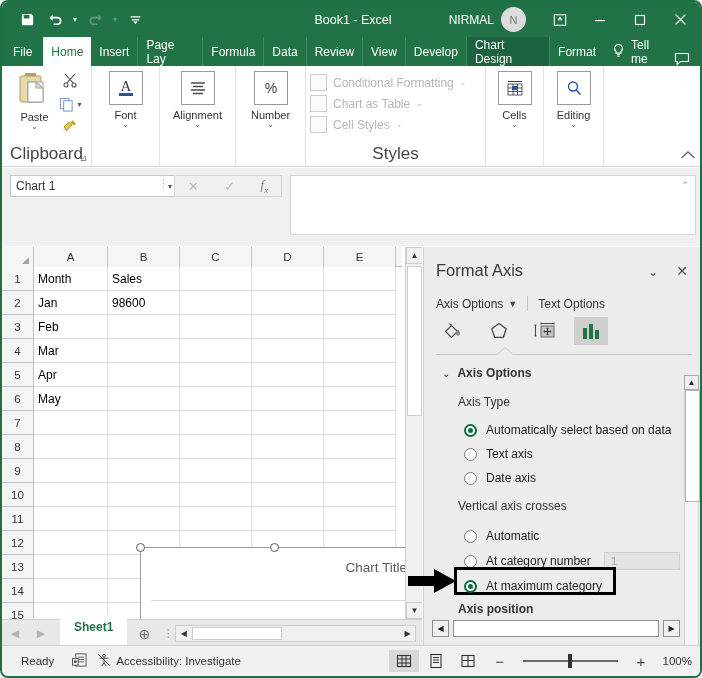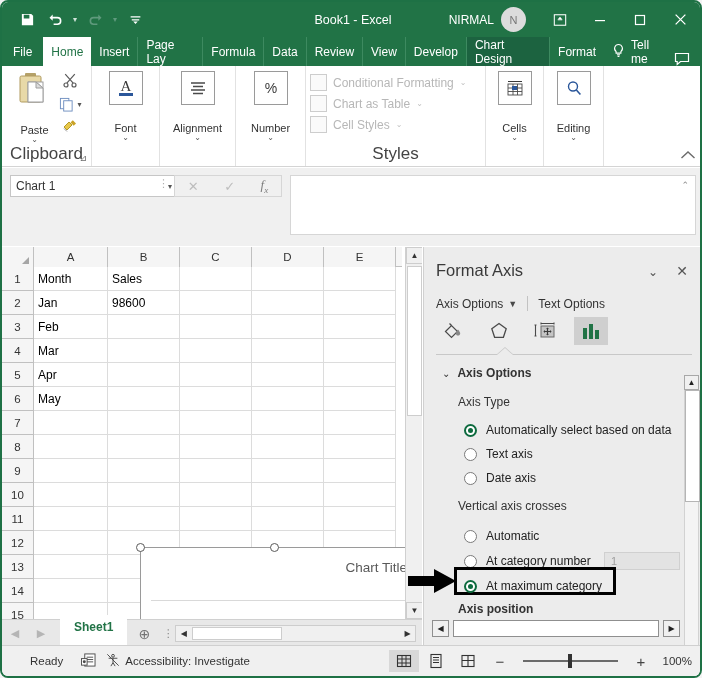--- a/index.html
+++ b/index.html
@@ -78,21 +78,21 @@
     background:#ffffff; border-bottom:1px solid #d4d4d4;
     display:flex; align-items:stretch;
   }
   .rgroup { position:relative; display:flex; flex-direction:column; align-items:center;
             border-right:1px solid #e2e2e2; padding:3px 4px 0 4px; }
   .rgroup-label { position:absolute; bottom:2px; left:0; right:0; text-align:center;
                   font-size:17px; color:#444; }
   .rgroup-inner { display:flex; align-items:flex-start; height:74px; }
 
   .bigbtn { display:flex; flex-direction:column; align-items:center; width:52px; padding-top:2px; }
-  .bigbtn .lbl { font-size:11px; color:#333; margin-top:17px;text-align:right; }
+  .bigbtn .lbl { font-size:11px; color:#333; margin-top:4px;text-align:right; }
   .bigbtn .carr { font-size:8px; color:#555; line-height:8px; }
   .iconbox {
     width:34px; height:34px; border:1px solid #9a9a9a; background:#fff;
     display:flex; align-items:center; justify-content:center;
   }
   .smallstack { display:flex; flex-direction:column; align-items:center; justify-content:flex-start;
                 padding-top:3px; gap:6px; }
   .smalli { font-size:14px; color:#5a5a5a; }
 
   .styles-rows { display:flex; flex-direction:column; gap:4px; padding-top:5px; }
@@ -175,21 +175,21 @@
   .hscroll { position:relative; flex:1; height:17px; margin-right:6px; background:#f0f0f0;
              border:1px solid #cdcdcd; display:flex; align-items:center; }
   .hs-left,.hs-right { width:15px; height:15px; display:flex; align-items:center; justify-content:center;
                        font-size:8px; color:#333; background:#f0f0f0; }
   .hs-thumb { width:90px; height:13px; background:#fff; border:1px solid #cdcdcd; margin-left:1px; }
 
   
   .statusbar { position:absolute; left:0; bottom:0; width:702px; height:31px;
                background:#f0f0f0; border-top:1px solid #d0d0d0;
                display:flex; align-items:center; font-size:11.5px; color:#333; }
-  .sb-ready { padding-left:28px;text-align:center; }
+  .sb-ready { padding-left:19px;text-align:center; }
   .sb-ico { margin-left:18px; font-size:12px; color:#444; }
   .sb-acc { margin-left:10px; display:flex; align-items:center; gap:5px; }
   .sb-right { margin-left:auto; display:flex; align-items:center; padding-right:12px; gap:2px; }
   .viewbtn { width:30px; height:22px; display:flex; align-items:center; justify-content:center;
              font-size:13px; color:#444; }
   .viewbtn.sel { background:#d8d8d8; }
   .zoomtrack { position:relative; width:95px; height:14px; display:flex; align-items:center; margin:0 6px; }
   .zoomtrack .ln { position:absolute; left:0; right:0; top:6px; height:2px; background:#6b6b6b; }
   .zoomtrack .kn { position:absolute; left:45px; top:0; width:4px; height:14px; background:#333; }
   .zoompct { width:34px; text-align:right; }

